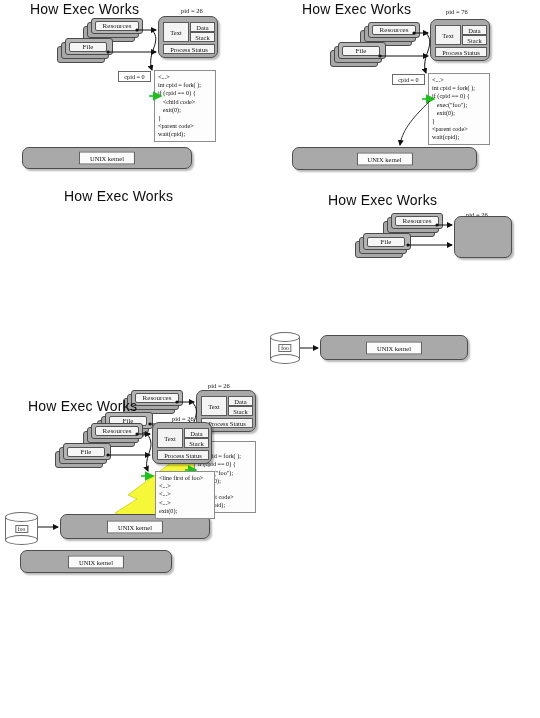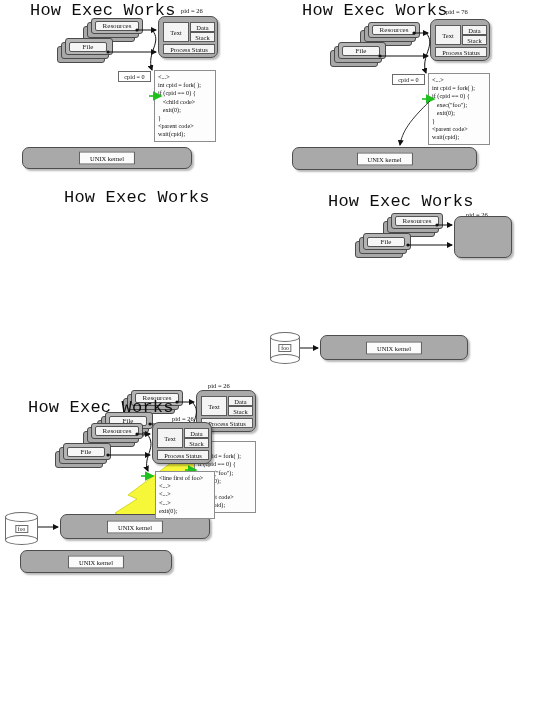--- a/index.html
+++ b/index.html
@@ -4,22 +4,22 @@
 <style>
   html,body{margin:0;padding:0;background:#ffffff;}
   body{width:540px;height:718px;position:relative;overflow:hidden;
        font-family:"Liberation Serif","DejaVu Serif",serif;color:#111;}
 
   .panel{position:absolute;}
 
   
   .title{
     position:absolute;
-    font-family:Liberation Mono, monospace;
-    font-size:17px;font-weight:400;color:#0d0d0d;white-space:nowrap;
+    font-family:Liberation Sans, sans-serif;
+    font-size:14px;font-weight:400;color:#0d0d0d;white-space:nowrap;
     letter-spacing:.2px;
   }
 
   
   .stackbox{position:absolute;}
   .stackbox .lay{
     position:absolute;border:1px solid #4a4a4a;background:#a8a8a8;
     border-radius:3px;box-sizing:border-box;
   }
   .stackbox .lay.l1{left:0;top:8px;}

